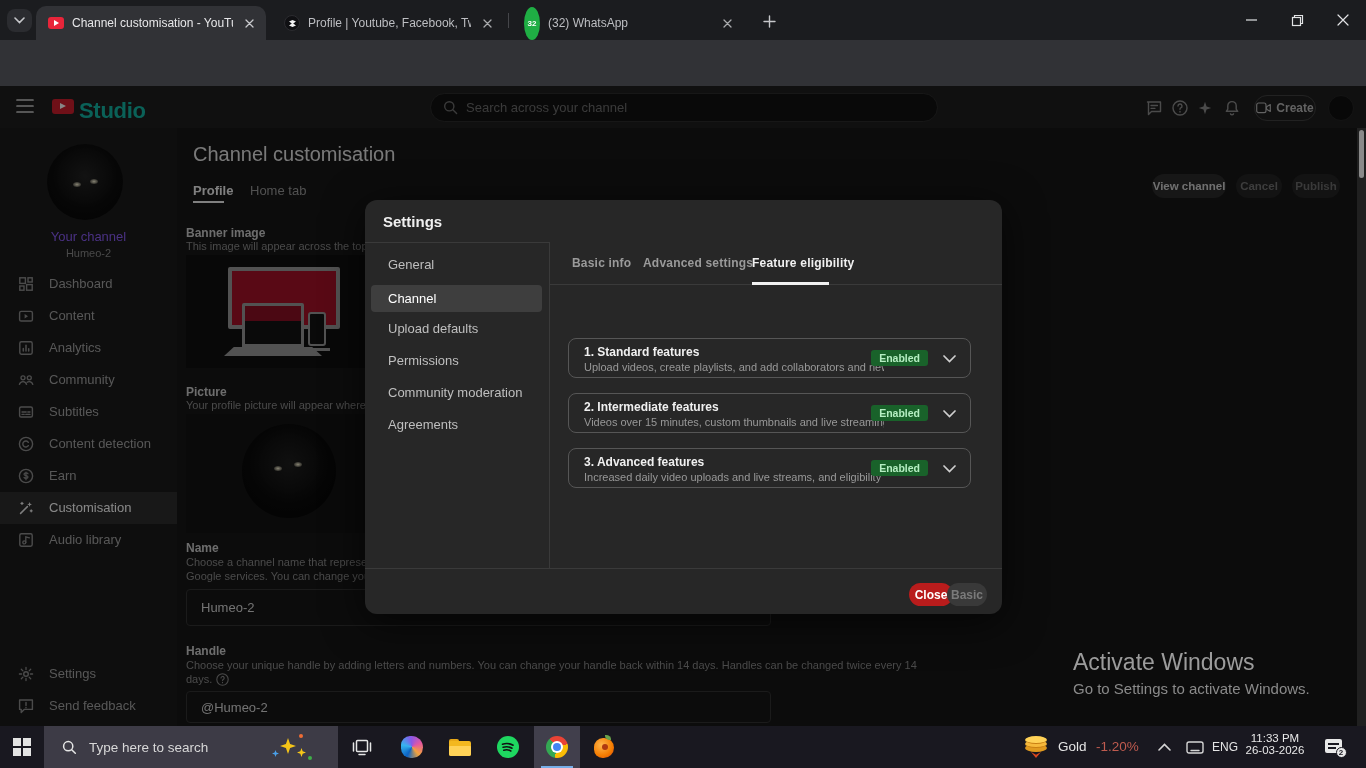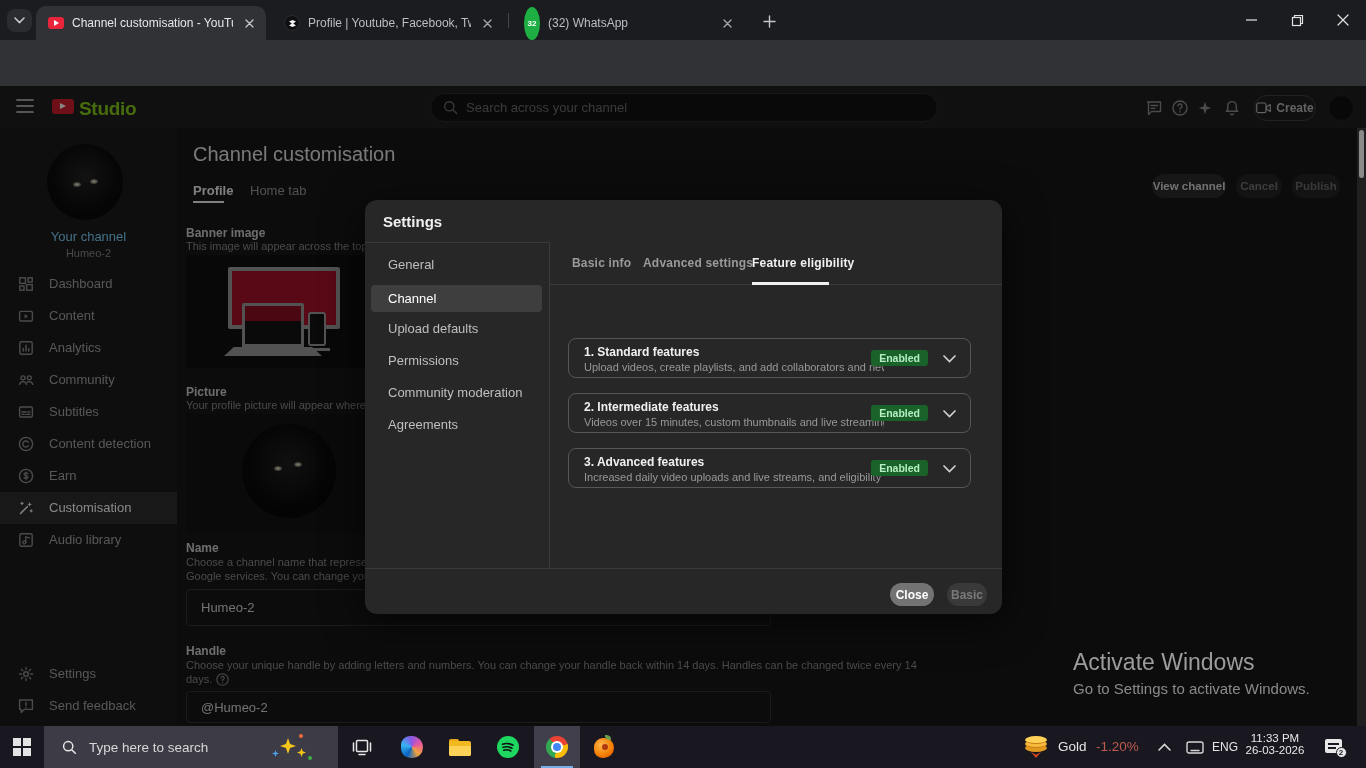--- a/index.html
+++ b/index.html
@@ -40,34 +40,34 @@
   display:flex;align-items:center;gap:8px;padding:0 6px}
 .verify .av{width:22px;height:22px;border-radius:50%;background:#44536b;color:#d4dcea;font-size:11px;font-weight:bold;
   display:flex;align-items:center;justify-content:center;outline:1px dashed #5d6e86;outline-offset:2px}
 .verify .vl{color:#e5e5e7;font-size:12.5px}
 
 
 .sheader{position:absolute;left:0;top:86px;width:1366px;height:42px;background:#1f1f1f}
 .slogo-box{position:absolute;left:52px;top:99px;width:22px;height:15px;background:#d21f2e;border-radius:3px}
 .slogo-box:after{content:"";position:absolute;left:8px;top:4px;border-left:6px solid #fff;
   border-top:3.5px solid transparent;border-bottom:3.5px solid transparent}
-.slogo-txt{position:absolute;left:79px;top:98px;font-size:19px;font-weight:bold;color:#84cc16;letter-spacing:-.3px}
+.slogo-txt{position:absolute;left:79px;top:98px;font-size:22px;font-weight:bold;color:#14b8a6;letter-spacing:-.3px}
 .ssearch{position:absolute;left:430px;top:93px;width:508px;height:29px;border-radius:15px;background:#121212;
   border:1px solid #2c2c2c;display:flex;align-items:center;gap:8px;padding:0 12px}
 .ssearch .ph{color:#6f6f6f;font-size:13px}
 .hicon{position:absolute;top:98px;width:20px;height:20px;display:flex;align-items:center;justify-content:center}
 .createbtn{position:absolute;left:1254px;top:95px;width:62px;height:26px;border-radius:13px;border:1px solid #414141;
   display:flex;align-items:center;justify-content:center;gap:5px;color:#b9b9b9;font-size:12px;font-weight:bold}
 .havatar{position:absolute;left:1328px;top:95px;width:26px;height:26px;border-radius:50%;background:#101010;border:1px solid #262626}
 
 .sidebar{position:absolute;left:0;top:128px;width:177px;height:598px;background:#1b1b1b}
 .chavatar{position:absolute;left:47px;top:16px;width:76px;height:76px;border-radius:50%;
   background:radial-gradient(circle at 50% 42%,#232323 0%,#0d0d0d 55%,#050505 100%)}
 .eye{position:absolute;width:8px;height:5px;border-radius:50%;background:radial-gradient(#fdf6d8,rgba(255,250,220,0));filter:blur(.4px)}
-.chname1{position:absolute;left:0;top:101px;width:177px;text-align:center;color:#7dd3fc;font-size:13px}
+.chname1{position:absolute;left:0;top:101px;width:177px;text-align:center;color:#8b5cf6;font-size:13px}
 .chname2{position:absolute;left:0;top:119px;width:177px;text-align:center;color:#8a8a8a;font-size:11px}
 .sitem{position:absolute;left:0;width:177px;height:32px;color:#a5a5a5;font-size:13px}
 .sitem .lbl{position:absolute;left:49px;top:0;line-height:32px}
 .sitem .ic{position:absolute;left:17px;top:7px;width:18px;height:18px}
 .sitem.sel{background:#2e2e2e;color:#fff}
 .section-h{position:absolute;color:#cfcfcf;font-size:12px;font-weight:bold}
 .section-d{position:absolute;color:#8c8c8c;font-size:11px;white-space:nowrap}
 
 .ptitle{position:absolute;left:193px;top:143px;font-size:20px;color:#e4e4e4}
 .ptab{position:absolute;top:183px;font-size:13px;font-weight:bold}
@@ -491,21 +491,21 @@
     <div class="frow" style="top:248px">
       <div class="ft">3. Advanced features</div>
       <div class="fd">Increased daily video uploads and live streams, and eligibility to apply for moneti...</div>
       <span class="badge">Enabled</span>
       <svg class="fchev" width="13" height="8" viewBox="0 0 13 8">
           <path d="M1 1l5.5 5.5L12 1" stroke="#cfcfcf" stroke-width="1.7" fill="none" stroke-linecap="round"></path>
         </svg>
     </div>
 
     <div class="m-footer">
-      <div class="mbtn" style="left:525px;width:44px;background:#737373;color:#fff">Close</div>
+      <div class="mbtn" style="left:544px;width:44px;background:#b91c1c;color:#fff">Close</div>
       <div class="mbtn" style="left:582px;width:40px;background:#393939;color:#7a7a7a">Basic</div>
     </div>
   </div>
 
   <div class="watermark">
     <div class="wm1">Activate Windows</div>
     <div class="wm2">Go to Settings to activate Windows.</div>
   </div>
 
   <div class="taskbar">

